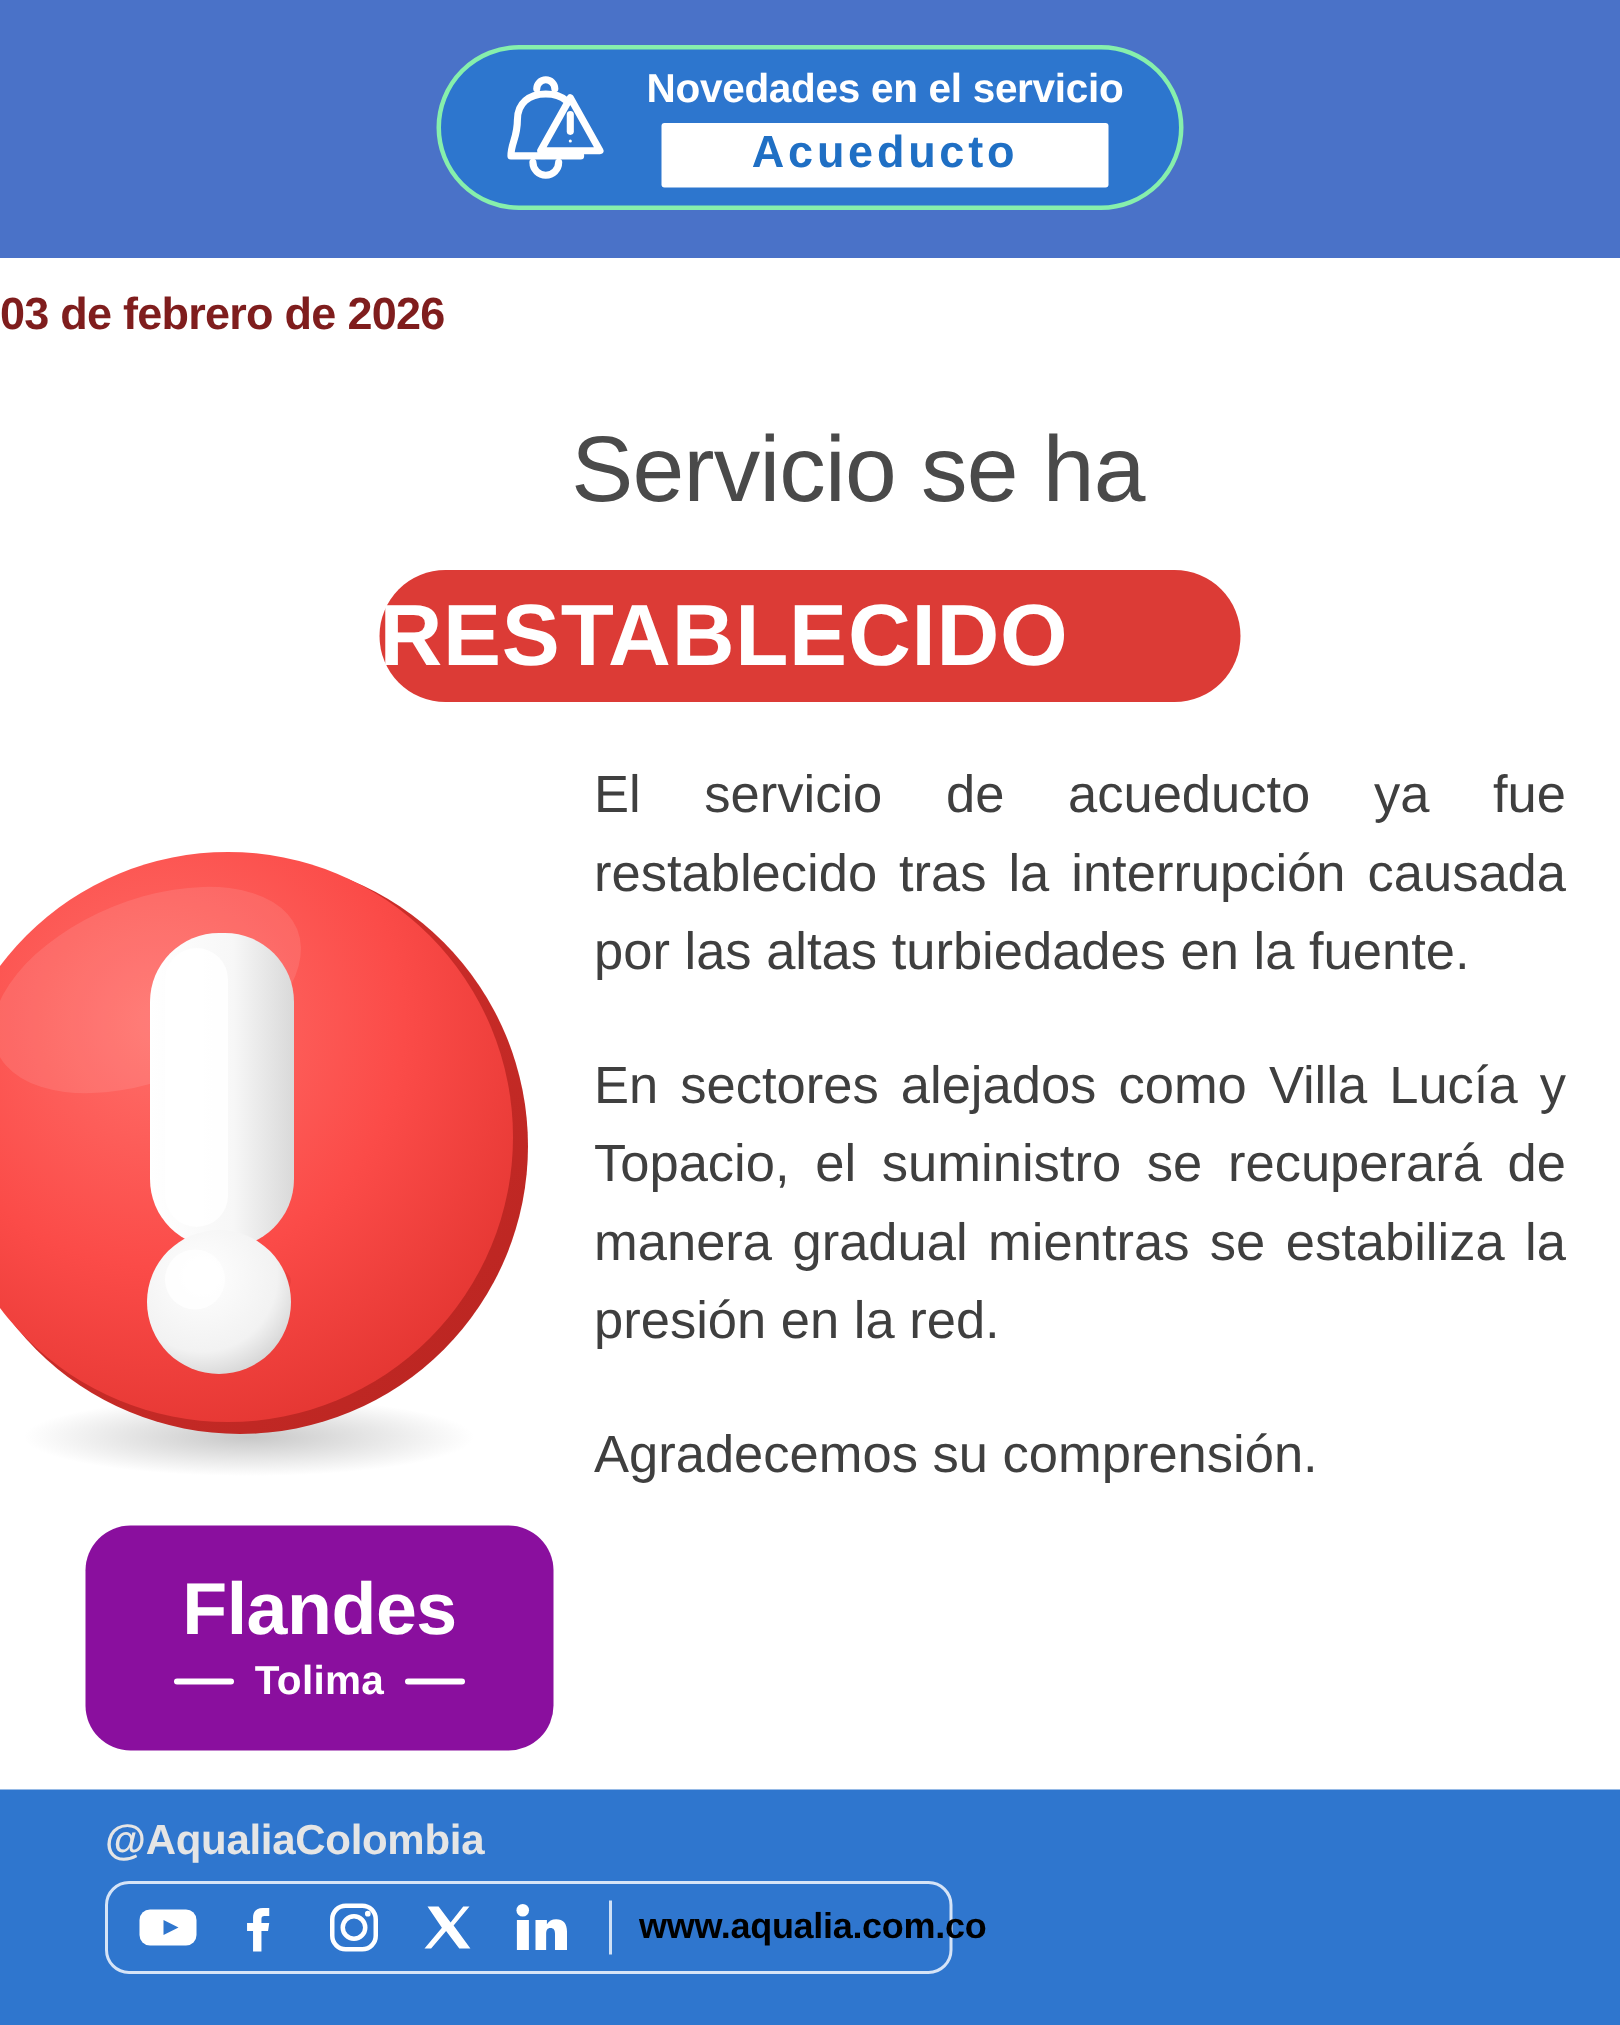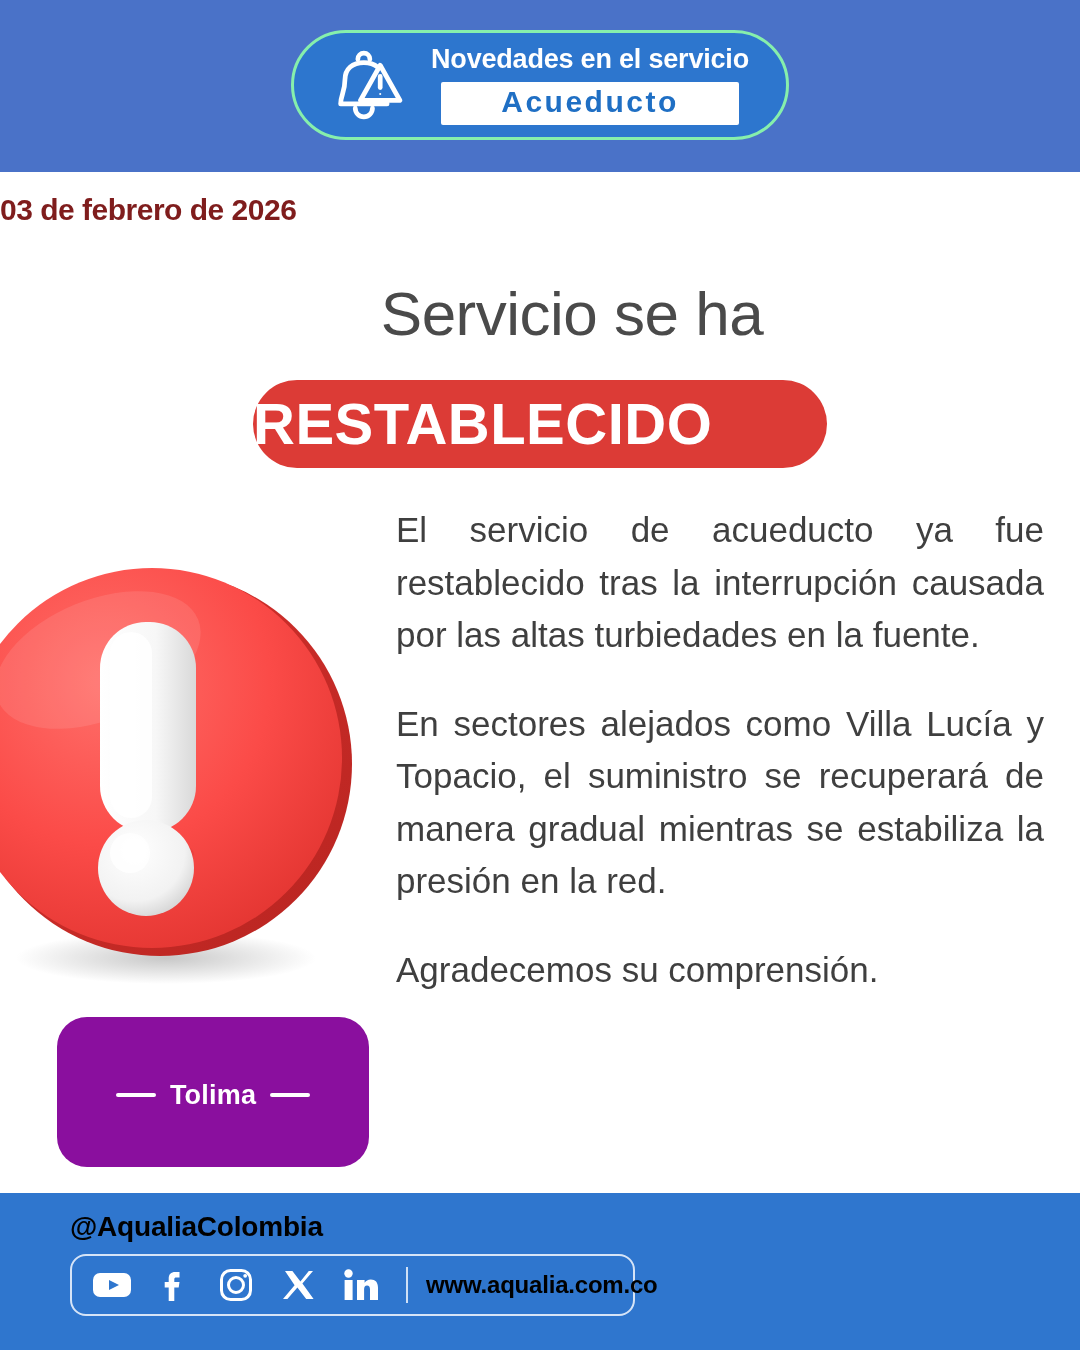--- a/index.html
+++ b/index.html
@@ -97,21 +97,21 @@
     color:#ffffff;font-size:27px;font-weight:bold;letter-spacing:0.2px;
   }
 
   
   .footer{
     position:absolute;left:0;top:1193px;width:1080px;height:157px;
     background:#2f76ce;
   }
   .footer-left{position:absolute;left:70px;top:18px;}
   .footer-handle{
-    color:#000000;font-size:28px;font-weight:bold;letter-spacing:-0.2px;
+    color:#e5e5e5;font-size:28px;font-weight:bold;letter-spacing:-0.2px;
   }
   .social-bar{
     margin-top:11px;height:62px;width:565px;box-sizing:border-box;
     border:2px solid #d6e4f7;border-radius:16px;
     display:flex;align-items:center;padding-left:20px;
   }
   .social-icon{
     width:40px;height:40px;margin-right:22px;flex:0 0 auto;
     display:flex;align-items:center;justify-content:center;
   }
@@ -196,20 +196,21 @@
     </svg>
   </div>
 
   <div class="body-copy">
     <p>El servicio de acueducto ya fue restablecido tras la interrupción causada por las altas turbiedades en la fuente.</p>
     <p>En sectores alejados como Villa Lucía y Topacio, el suministro se recuperará de manera gradual mientras se estabiliza la presión en la red.</p>
     <p>Agradecemos su comprensión.</p>
   </div>
 
   <div class="location-badge">
+    <div class="location-city">Flandes</div>
     <div class="location-dept-row">
       <span class="dash"></span>
       <span class="location-dept">Tolima</span>
       <span class="dash"></span>
     </div>
   </div>
 
   <div class="footer">
 
     <div class="footer-left">

